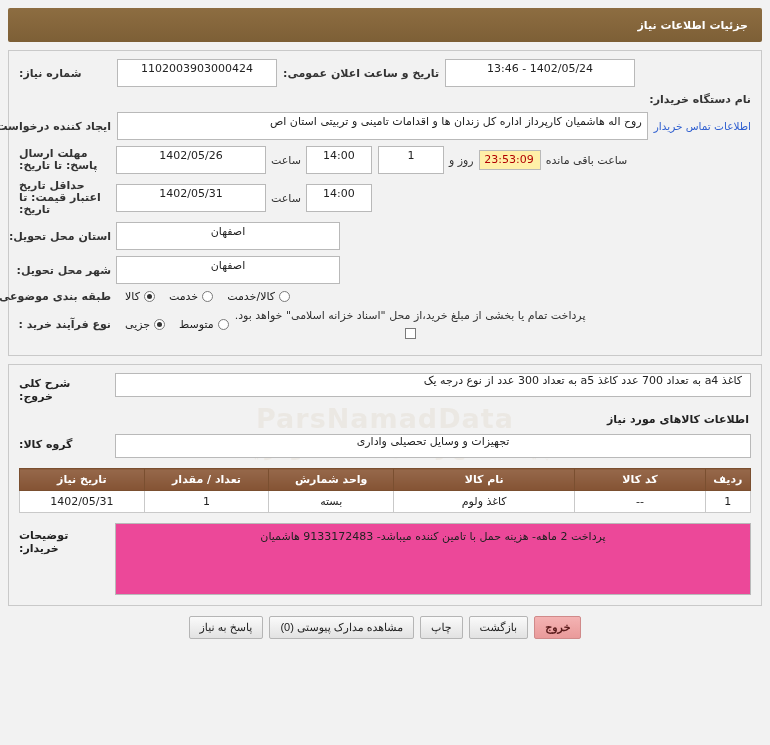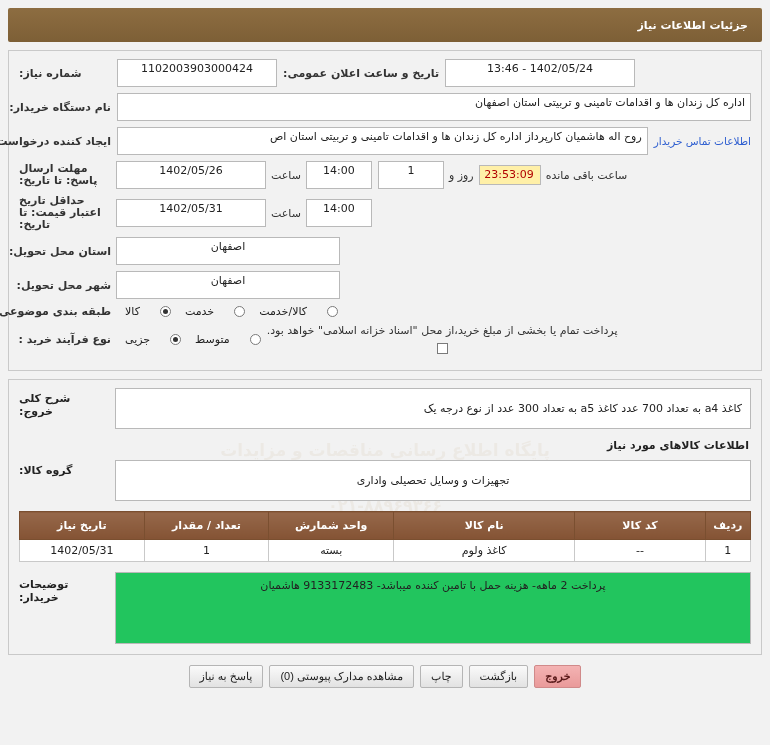--- a/index.html
+++ b/index.html
@@ -106,21 +106,21 @@
     height: 20px;
     line-height: 18px;
     padding: 0 6px;
     font-size: 11px;
     color: #b10000;
     text-align: center;
   }
 
   
   .radio-group { display: flex; align-items: center; gap: 14px; }
-  .radio-item { display: flex; align-items: center; gap: 20px; white-space: nowrap; font-size: 11px; }
+  .radio-item { display: flex; align-items: center; gap: 4px; white-space: nowrap; font-size: 11px; }
   .radio {
     width: 11px; height: 11px;
     border: 1px solid #7a7a7a;
     border-radius: 50%;
     background: #fff;
     display: inline-block;
     position: relative;
   }
   .radio.on::after {
     content: "";
@@ -138,21 +138,21 @@
   }
 
   
   .desc-row { display: flex; align-items: flex-start; gap: 8px; margin-bottom: 10px; }
   .desc-lbl { font-weight: bold; width: 88px; text-align: left; padding-top: 4px; font-size: 11px; }
   .desc-box {
     flex: 1;
     border: 1px solid #b9b9b9;
     background: #fff;
     min-height: 24px;
-    padding: 13px 8px;
+    padding: 0 8px;
     font-size: 11px;
     text-align: right;
   }
   .section-title {
     font-weight: bold;
     font-size: 11px;
     margin: 10px 0 8px 0;
     text-align: right;
     padding-right: 2px;
   }
@@ -161,39 +161,39 @@
     width: 100%;
     border-collapse: collapse;
     background: #fff;
     font-size: 11px;
   }
   table.grid th {
     background: #8a5d3b;
     background: linear-gradient(#96684a, #845334);
     color: #fff;
     border: 1px solid #7a4f30;
-    height: 28px;
+    height: 22px;
     font-weight: bold;
     font-size: 11px;
     padding: 0 4px;
   }
   table.grid td {
     border: 1px solid #c9c9c9;
     height: 22px;
     text-align: center;
     padding: 0 4px;
     color: #222;
   }
 
   .note-row { display: flex; align-items: flex-start; gap: 8px; margin-top: 10px; }
   .note-lbl { font-weight: bold; width: 88px; text-align: left; padding-top: 6px; font-size: 11px; }
   .note-box {
     flex: 1;
     border: 1px solid #b9b9b9;
-    background: #22c55e;
+    background: #ec4899;
     height: 72px;
     padding: 6px 10px;
     font-size: 11px;
     text-align: center;
   }
 
   
   .btnbar {
     position: relative;
     display: flex;
@@ -245,21 +245,20 @@
           <div class="fld center" style="width:190px;">1402/05/24 - 13:46</div>
           <div class="lbl" style="width:auto;">تاریخ و ساعت اعلان عمومی:</div>
         </div>
         <div style="display:flex; align-items:center; gap:6px;">
           <div class="fld center" style="width:160px;">1102003903000424</div>
           <div class="lbl w90">شماره نیاز:</div>
         </div>
       </div>
 
       <div class="row">
-        <div class="fld right" style="flex:1; margin-right:0;">اداره کل زندان ها و اقدامات تامینی و تربیتی استان اصفهان</div>
         <div class="lbl w90">نام دستگاه خریدار:</div>
       </div>
 
       <div class="row">
         <a class="link">اطلاعات تماس خریدار</a>
         <div class="fld right" style="flex:1;">روح اله هاشمیان کارپرداز اداره کل زندان ها و اقدامات تامینی و تربیتی استان اص</div>
         <div class="lbl w90">ایجاد کننده درخواست:</div>
       </div>
 
       <div class="row">

